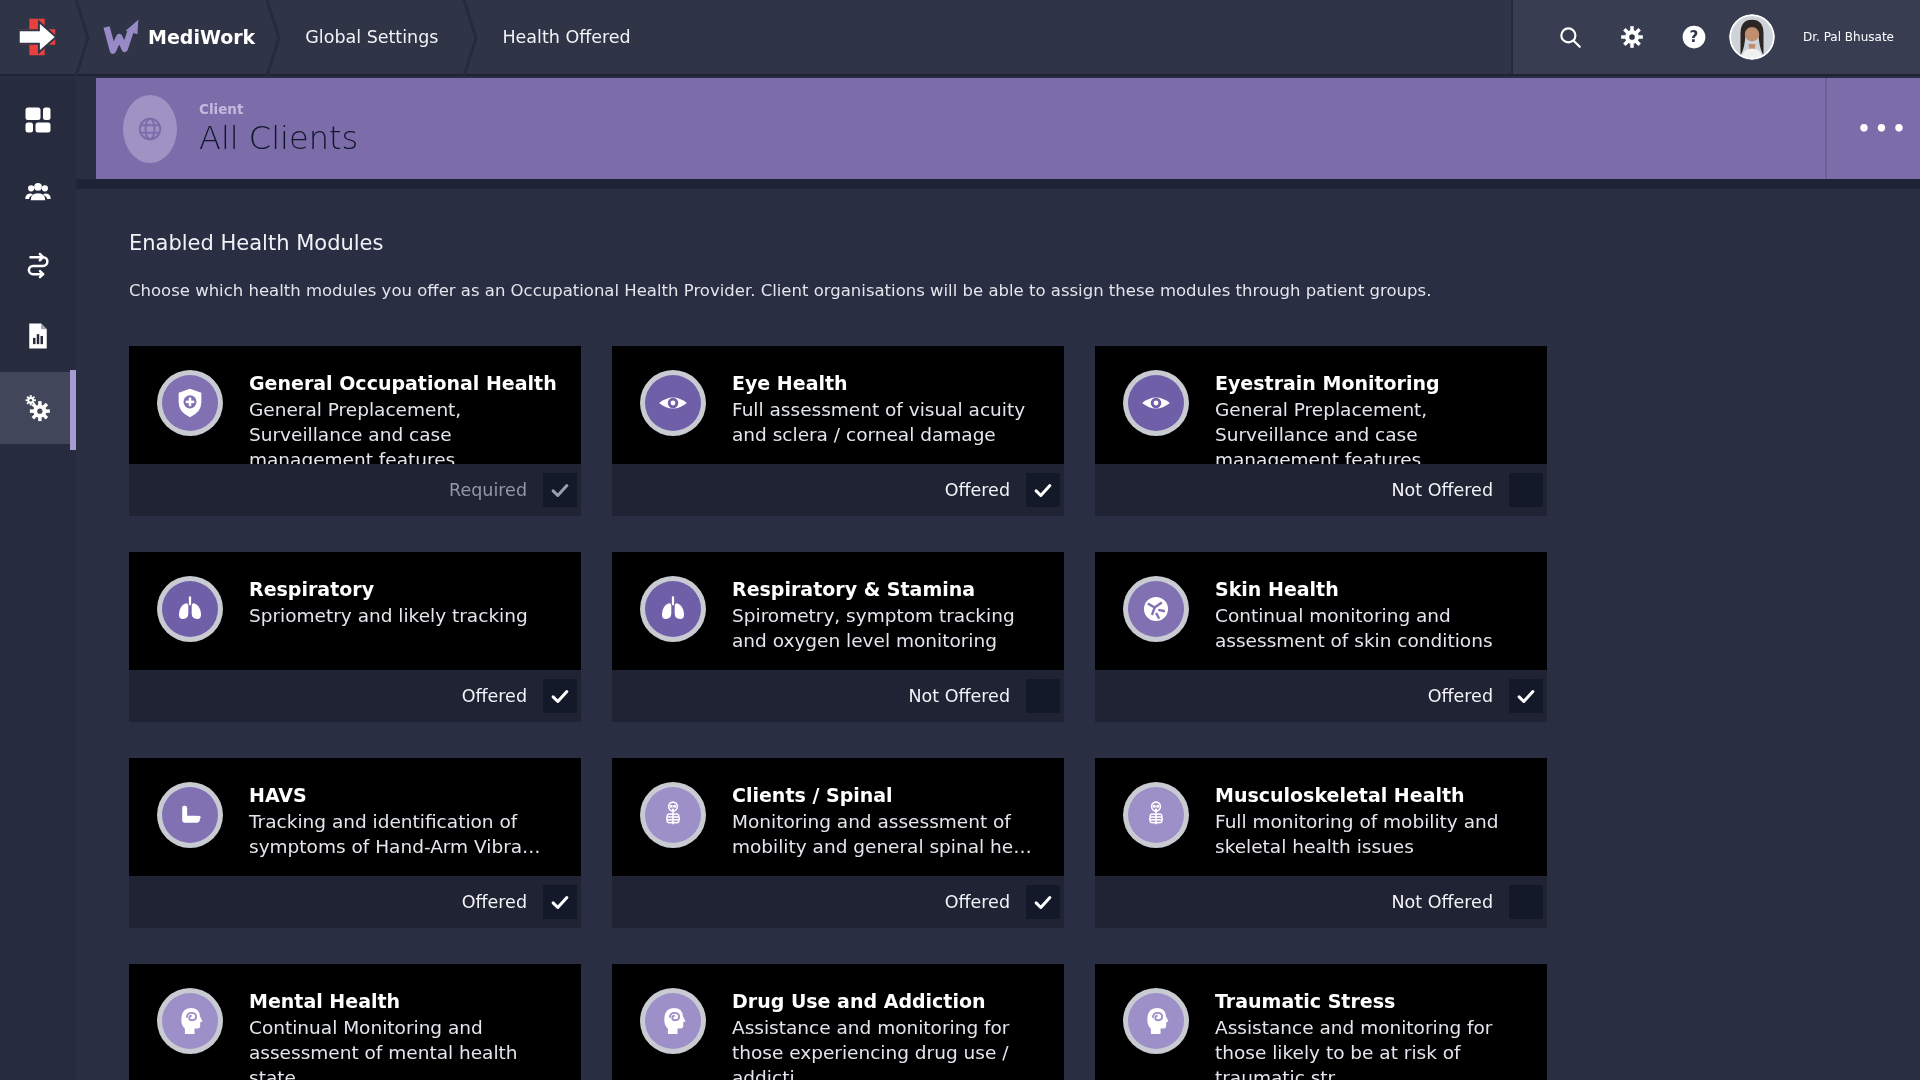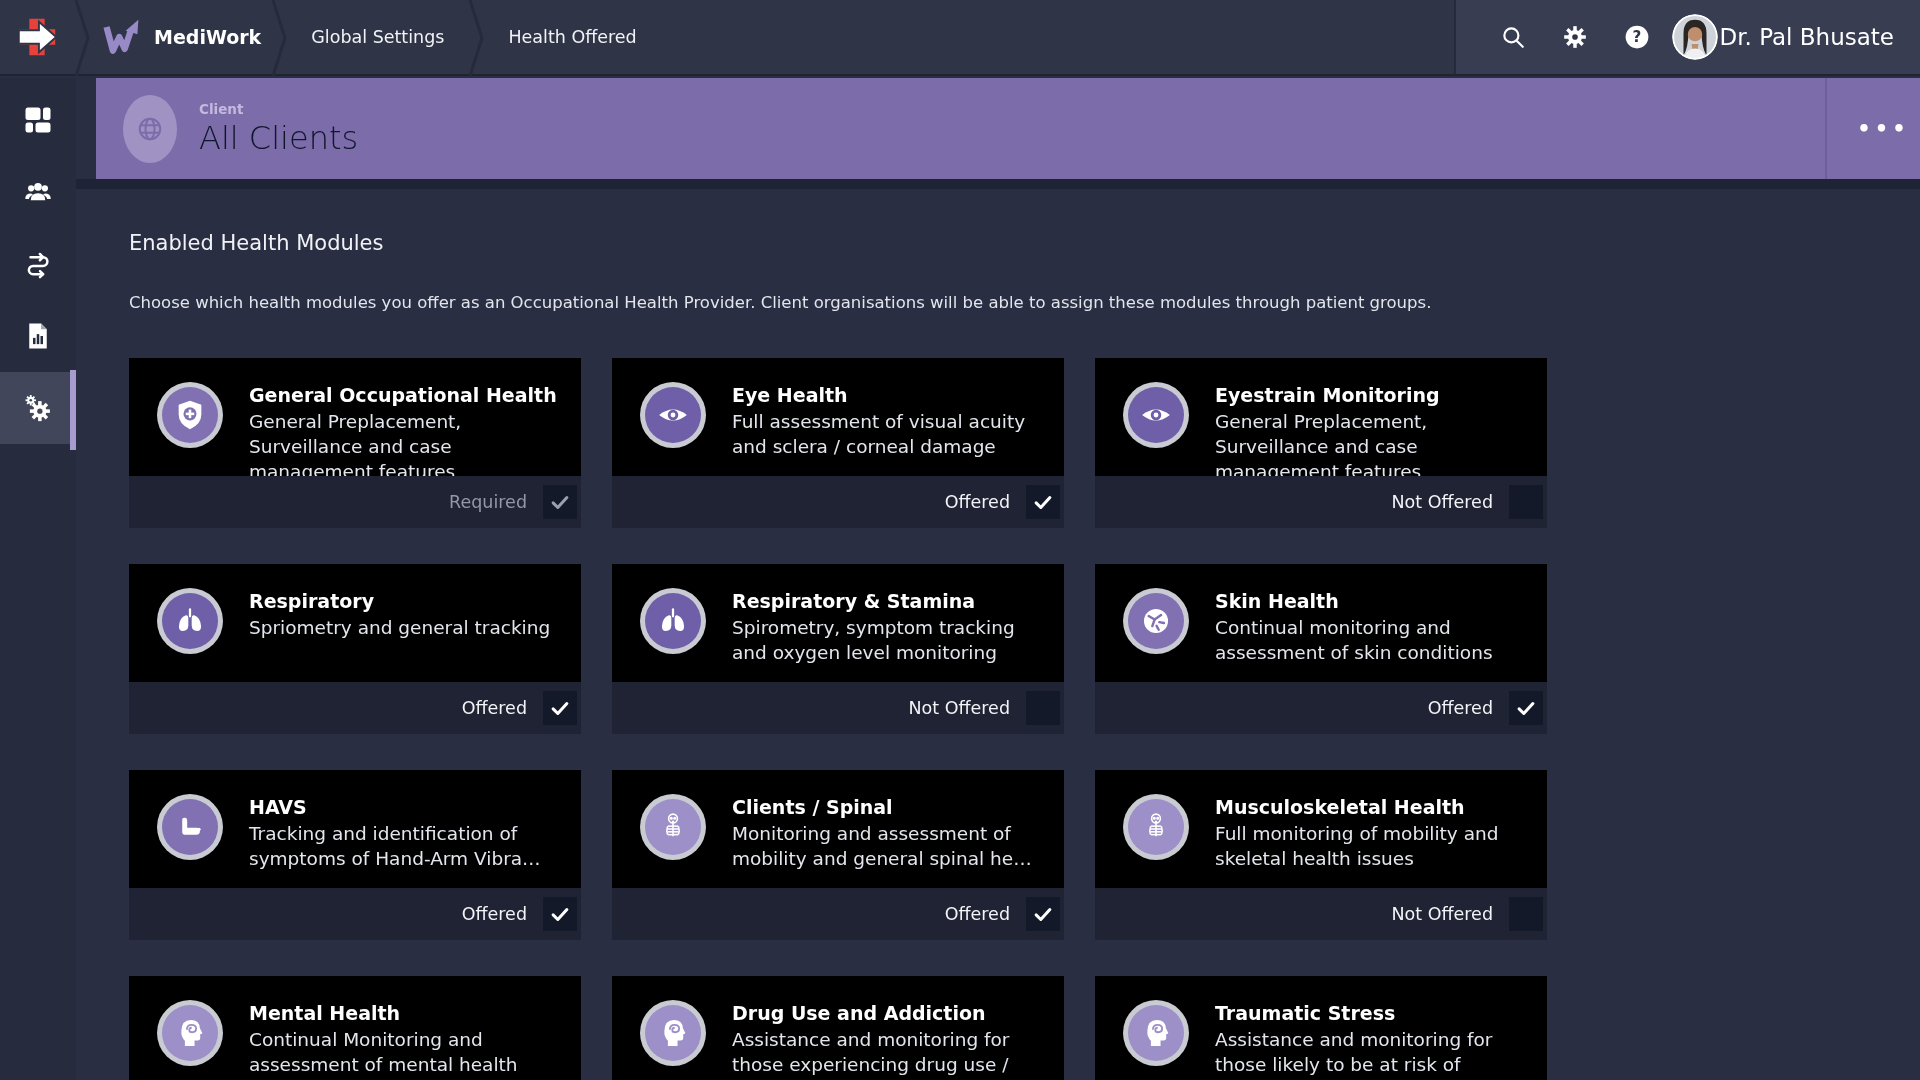--- a/index.html
+++ b/index.html
@@ -4,28 +4,28 @@
 <style>
   * { margin:0; padding:0; box-sizing:border-box; }
   html,body { width:1920px; height:1080px; overflow:hidden; background:#2a2e42;
               font-family:"DejaVu Sans","Liberation Sans",sans-serif; }
 
   
   .navbar { position:fixed; top:0; left:0; width:1920px; height:76px; background:#2f3447;
             display:flex; align-items:stretch; z-index:20; border-bottom:2px solid #1f2334; }
   .logo-box { width:74px; display:flex; align-items:center; justify-content:center; }
   .chev-sep { display:flex; align-items:stretch; }
-  .brand { display:flex; align-items:center; gap:12px; padding:0 10px 0 12px; }
+  .brand { display:flex; align-items:center; gap:6px; padding:0 10px 0 12px; }
   .brand-name { color:#ffffff; font-weight:bold; font-size:19px; }
   .crumb { display:flex; align-items:center; padding:0 24px; color:#f2f3f6; font-size:17.5px; }
   .nav-right { margin-left:auto; display:flex; align-items:center; background:#383d52;
                border-left:2px solid #262b3c; padding:0 26px; }
   .nav-icon-btn { width:62px; height:74px; display:flex; align-items:center; justify-content:center; cursor:pointer; }
   .avatar { width:46px; height:46px; border-radius:50%; overflow:hidden; flex:none; margin-left:4px; }
-  .user-name { color:#ffffff; font-size:23px; margin-left:2px; white-space:nowrap;text-align:center; }
+  .user-name { color:#ffffff; font-size:12px; margin-left:28px; white-space:nowrap;text-align:center; }
 
   
   .sidebar { position:fixed; top:78px; left:0; width:76px; height:1002px; background:#272b3e;
              padding-top:6px; z-index:15; }
   .side-item { height:72px; display:flex; align-items:center; justify-content:center; position:relative; cursor:pointer; }
   .side-item.active { background:#41465a; }
   .side-item.active::after { content:""; position:absolute; right:0; top:-2px; bottom:-6px; width:6px; background:#a89bd0; }
   .side-icon svg { width:30px; height:30px; display:block; }
 
   
@@ -38,21 +38,21 @@
   .banner-label { color:#c3b9dd; font-size:13.5px; font-weight:bold; }
   .banner-title { color:#0f172a; font-size:32px; font-weight:300; margin-top:2px; }
   .banner-menu { margin-left:auto; width:115px; height:101px; border-left:2px solid #6e5f99;
                  display:flex; align-items:center; justify-content:center; color:#ffffff;
                  font-size:21px; font-weight:bold; letter-spacing:4px; cursor:pointer; }
   .banner-shadow { position:fixed; top:179px; left:76px; width:1844px; height:10px; background:#1f2336; z-index:9; }
 
   
   .content { position:absolute; top:189px; left:76px; width:1844px; padding:42px 40px 0 53px; }
   .page-title { font-size:21px; font-weight:400; color:#f0f2f6; }
-  .page-desc { margin-top:38px; font-size:16.5px; color:#e2e5eb; }
+  .page-desc { margin-top:26px; font-size:16.5px; color:#e2e5eb; }
   .grid { margin-top:46px; display:grid; grid-template-columns:repeat(3,452px); gap:36px 31px; }
 
   .card { width:452px; height:170px; background:#000000; display:flex; flex-direction:column; }
   .card-body { height:118px; display:flex; padding:24px 20px 0 28px; }
   .icon-ring { width:66px; height:66px; border-radius:50%; background:#c9cbd2;
                display:flex; align-items:center; justify-content:center; flex:none; }
   .icon-circle { width:56px; height:56px; border-radius:50%; display:flex; align-items:center; justify-content:center; }
   .icon-circle svg { width:34px; height:34px; display:block; }
   .card-text { margin-left:26px; padding-top:2px; min-width:0; }
   .card-title { font-size:19px; font-weight:bold; color:#ffffff; }
@@ -313,21 +313,21 @@
         <div class="icon-circle" style="background: rgb(111, 95, 168);">
               <svg viewBox="0 0 24 24" fill="#ffffff">
                 <rect x="11.2" y="3" width="1.6" height="6.5" rx="0.8"></rect>
                 <path d="M10.8 9.8 Q10.8 7.6 9.1 8 Q4.6 9.7 4.2 15.5 Q4 19 6.9 19 Q10.8 19 10.8 15 Z"></path>
                 <path d="M13.2 9.8 Q13.2 7.6 14.9 8 Q19.4 9.7 19.8 15.5 Q20 19 17.1 19 Q13.2 19 13.2 15 Z"></path>
               </svg>
             </div>
       </div>
       <div class="card-text">
         <div class="card-title">Respiratory</div>
-        <div class="card-desc">Spriometry and general tracking</div>
+        <div class="card-desc">Spriometry and likely tracking</div>
       </div>
     </div>
     <div class="card-footer">
       <span class="status-label">Offered</span>
       <span class="checkbox">
             <svg viewBox="0 0 16 16">
               <path d="M3 8.6 L6.4 12 L13 4.8" stroke="#ffffff" stroke-width="2.2" fill="none" stroke-linecap="round" stroke-linejoin="round"></path>
             </svg>
           </span>
     </div>

